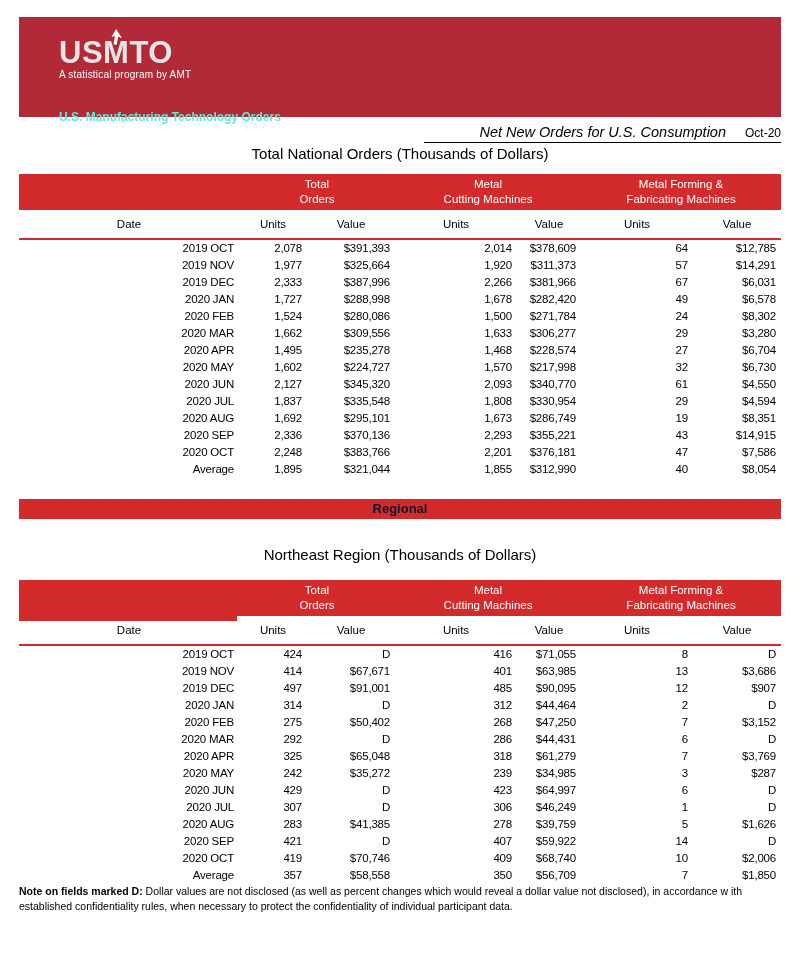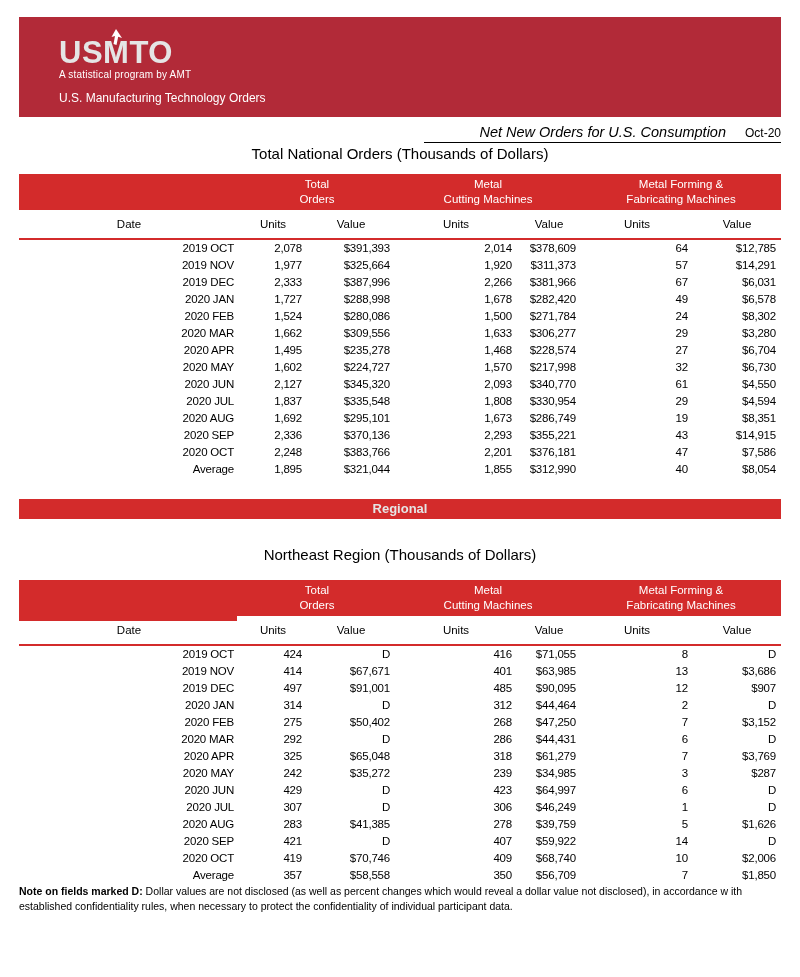--- a/index.html
+++ b/index.html
@@ -20,21 +20,21 @@
     box-sizing:border-box;padding:20px 0 0 40px;
   }
   .brand-row{position:relative;display:inline-block;line-height:1;}
   .brand{
     color:#e5e5e5;font-size:31px;font-weight:bold;letter-spacing:0.5px;line-height:1;
   }
   .brand-arrow{
     position:absolute;top:-8px;left:50px;width:14px;height:16px;
   }
   .tagline{color:#fff;font-size:10px;margin-top:2px;letter-spacing:0.2px;text-align:right;}
-  .banner-subtitle{color:#ffffff;font-size:12px;font-weight:normal;margin-top:9px;}
+  .banner-subtitle{color:#5eead4;font-size:12px;font-weight:bold;margin-top:28px;}
 
   
   .title-bar{position:relative;margin-top:6px;text-align:right;height:22px;}
   .report-title{
     display:inline-block;font-style:italic;font-size:14.5px;
     padding:1px 55px 2px;border-bottom:1px solid #000;
   }
   .report-period{
     position:absolute;right:0;top:3px;font-size:12px;font-style:normal;
   }
@@ -65,21 +65,21 @@
   }
   td.c-date{padding-right:5px;}
   .band-notch{
     position:absolute;left:0;top:36px;width:218px;height:5px;
     background:var(--table-band-red);
   }
 
   
   .regional-band{
     margin-top:21px;height:20px;background:var(--table-band-red);
-    color:#e5e5e5;font-weight:bold;font-size:13px;line-height:20px;text-align:center;
+    color:#0f172a;font-weight:bold;font-size:13px;line-height:20px;text-align:center;
   }
   .table-wrap.second{margin-top:17px;}
 
   
   .footnote{
     font-size:10.5px;line-height:15px;color:#000;width:762px;
   }
   .footnote b{font-weight:bold;}
 </style>
 </head>

